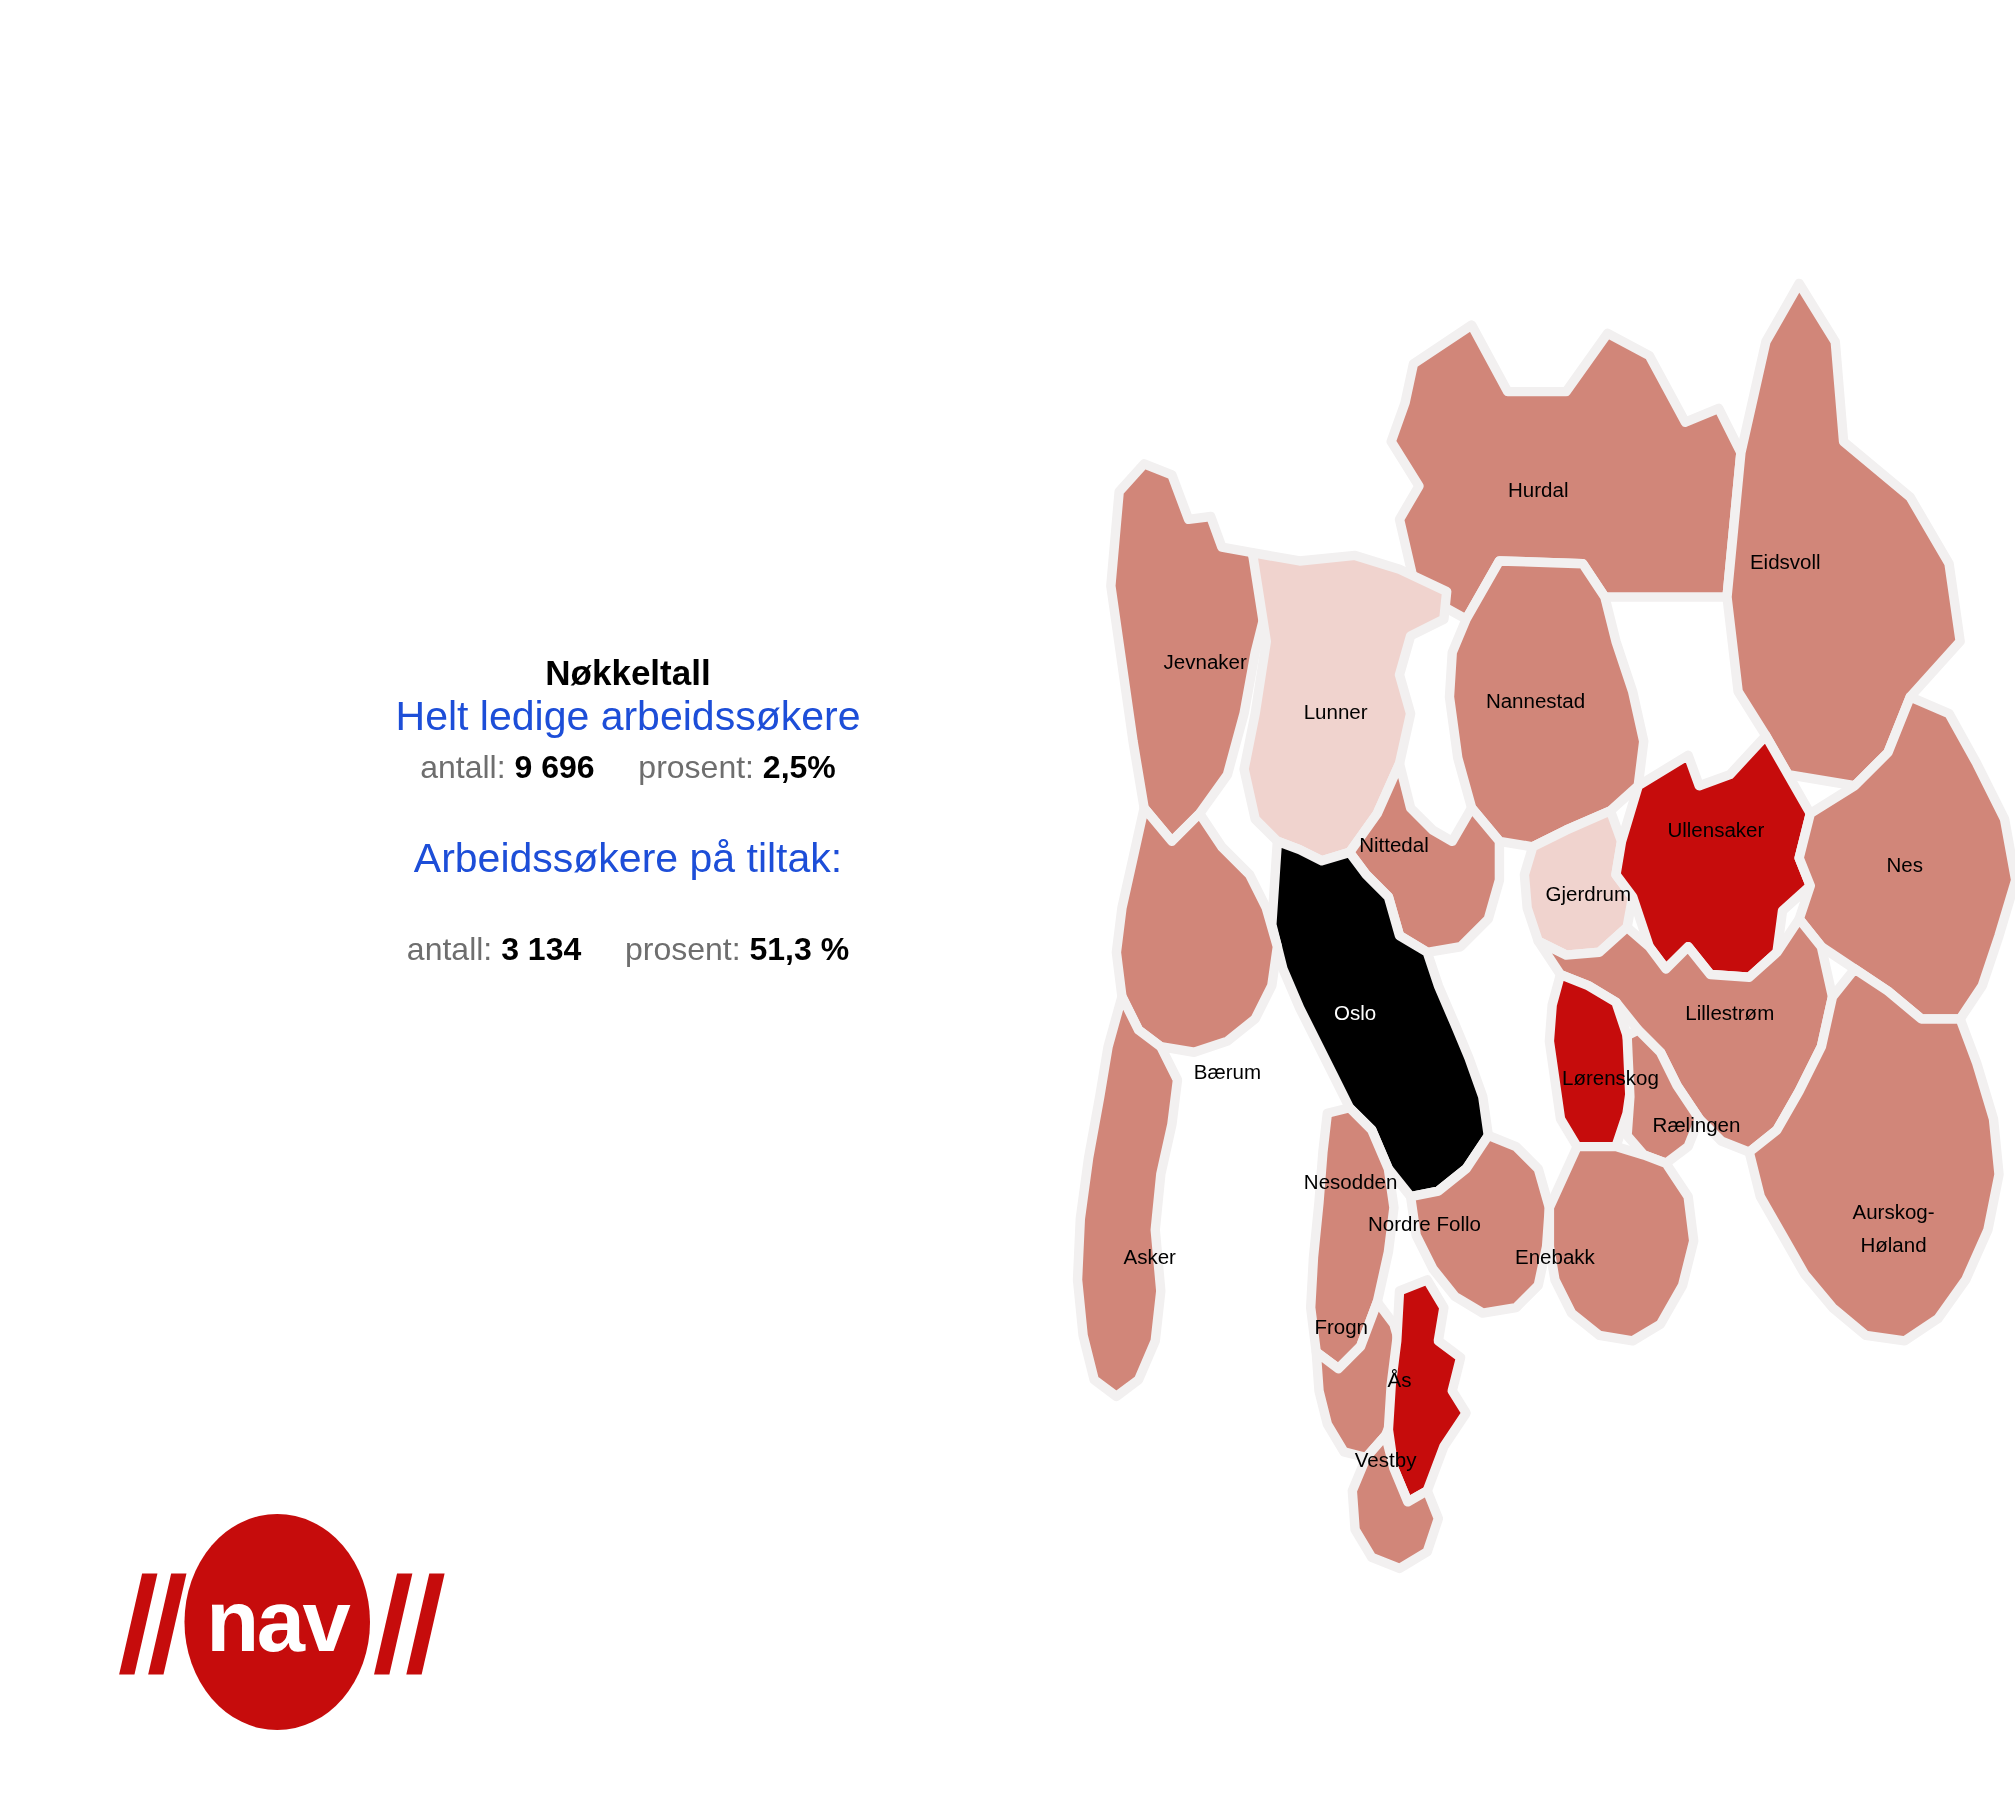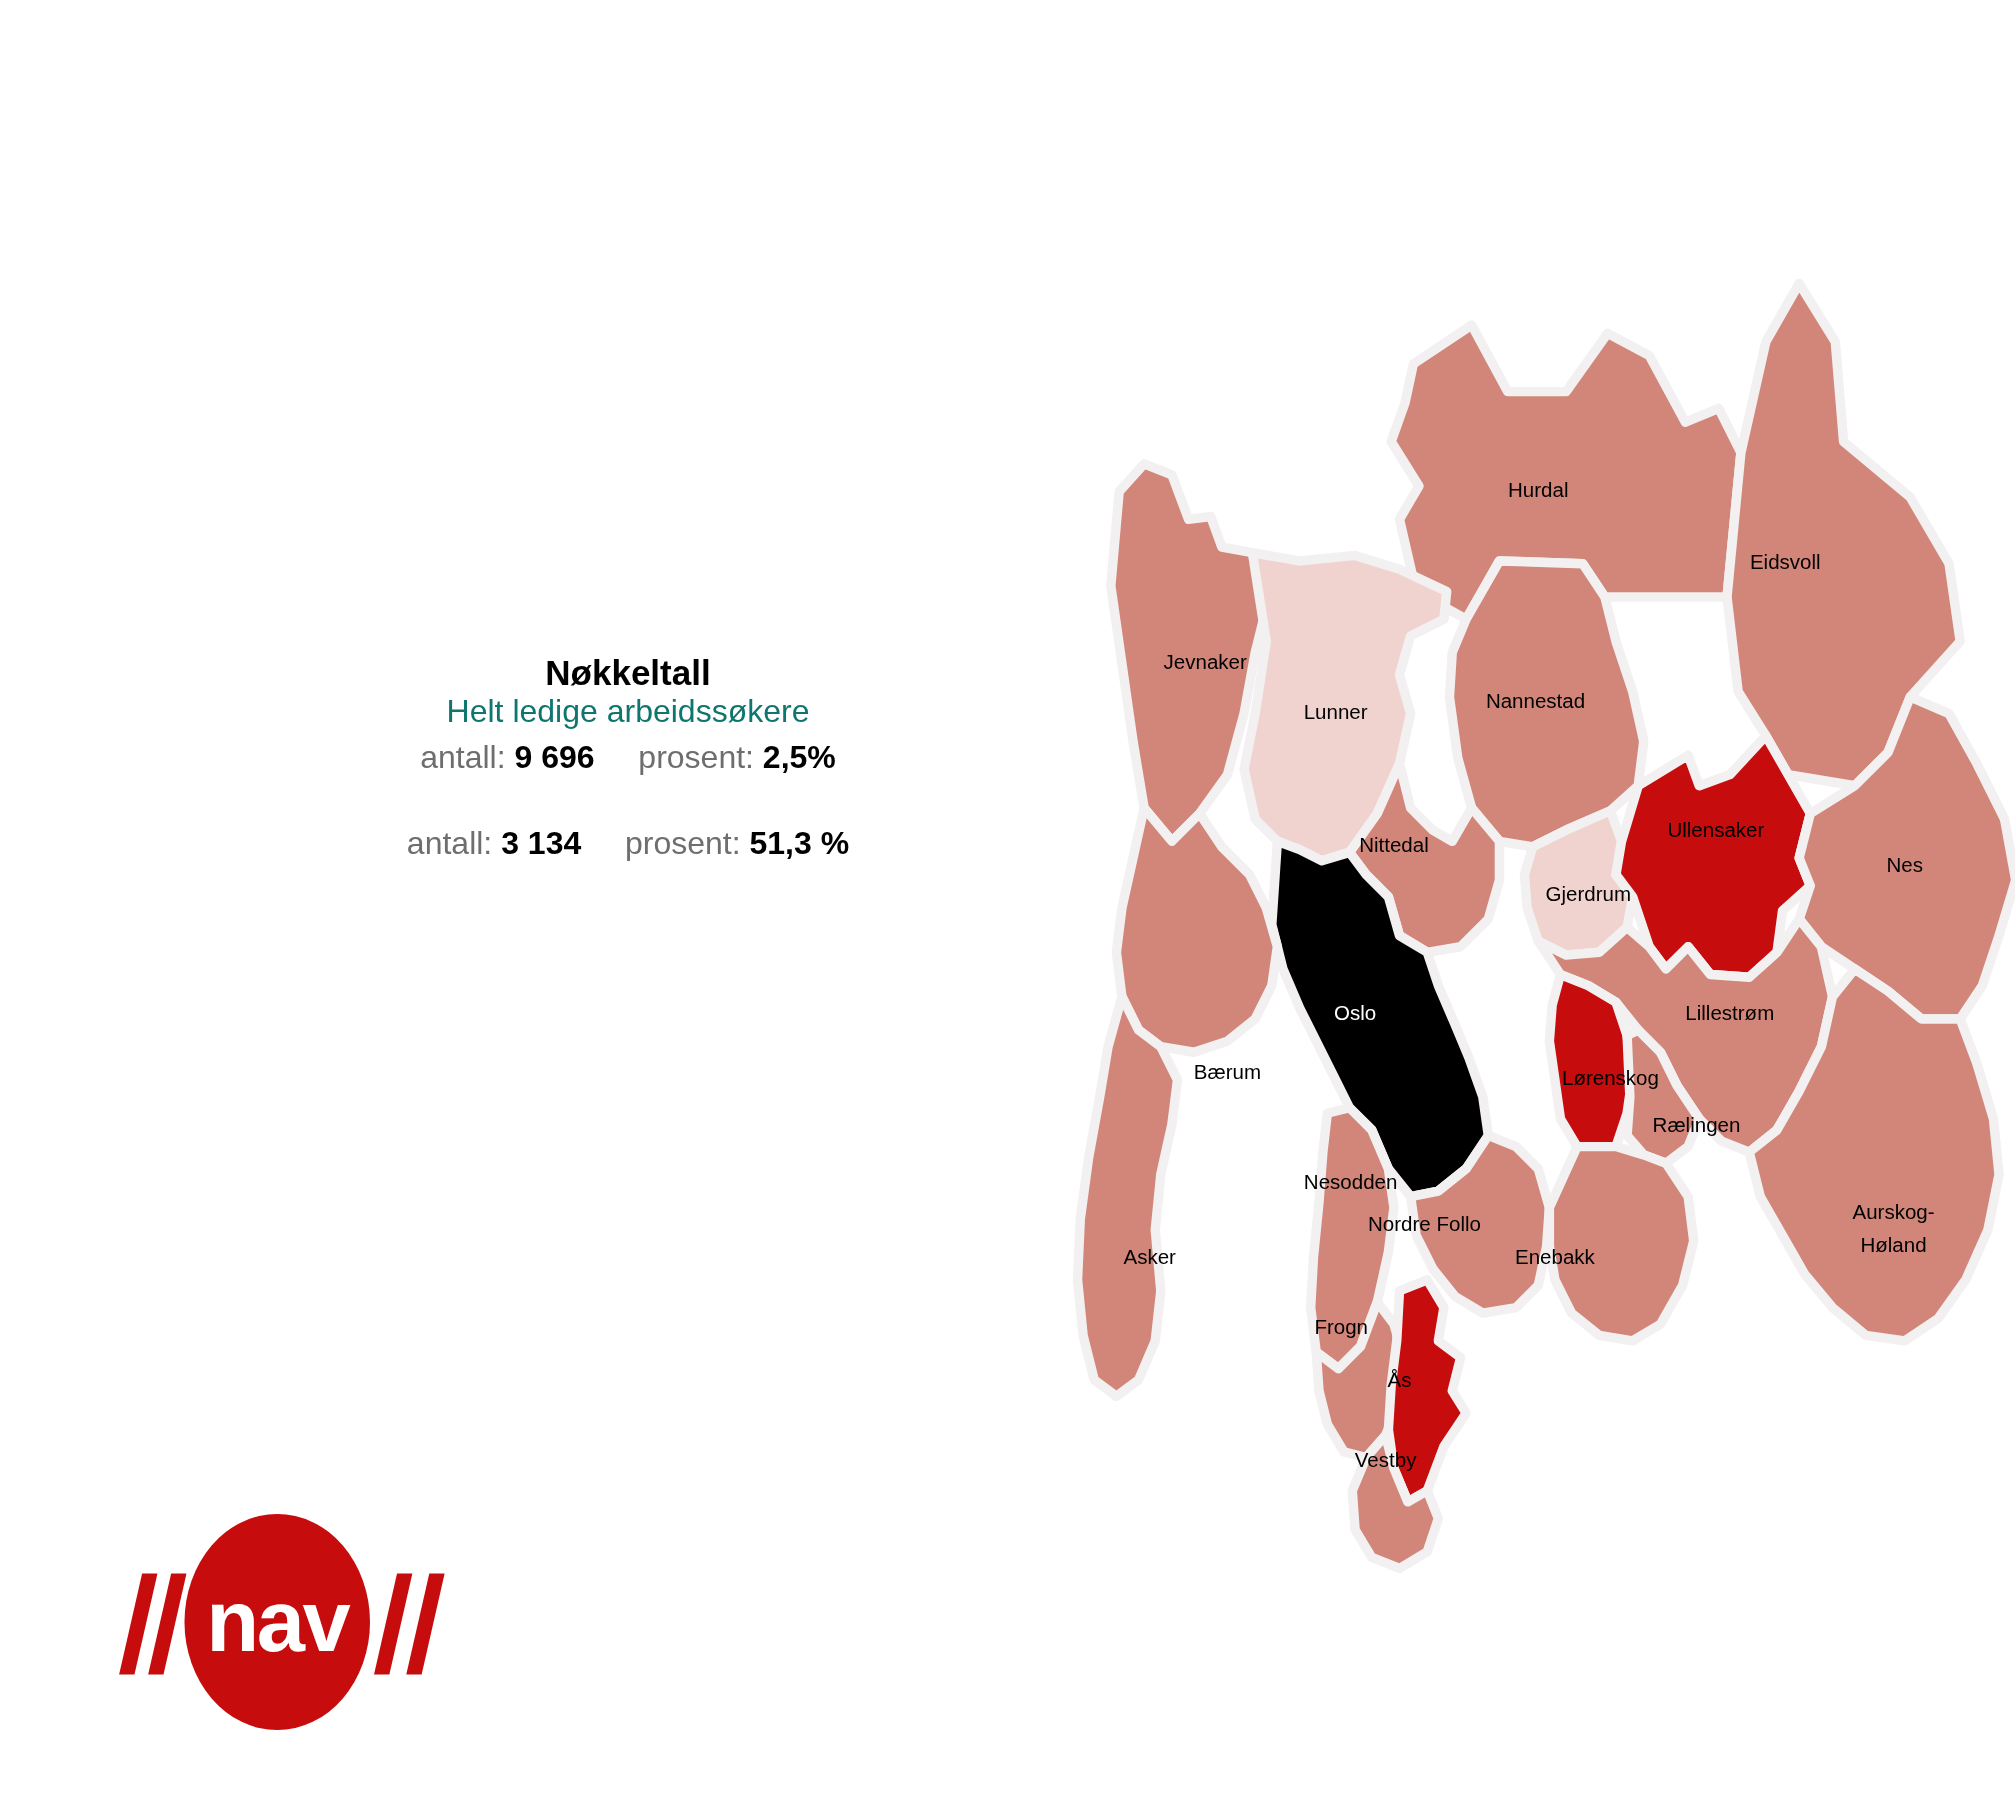--- a/index.html
+++ b/index.html
@@ -40,23 +40,23 @@
     width: 596px;
     text-align: center;
   }
   #kf-heading {
     font-size: 35px;
     font-weight: bold;
   }
   .kf-group { margin-bottom: 49px; }
   .kf-group:last-child { margin-bottom: 0; }
   .kf-label {
-    font-size: 32px;
+    font-size: 41px;
     font-weight: normal;
-    color: #0f766e;
+    color: #1d4ed8;
     margin-bottom: 8.9px;
     white-space: nowrap;
   }
   .kf-row {
     font-size: 32px;
     white-space: nowrap;
     display: block;
     text-align: center;
   }
   .kf-sub { color: #6e6e6e; }
@@ -104,20 +104,21 @@
     <div class="kf-row">
       <span class="kf-sub">antall:</span>
       <span class="kf-val">9 696</span>
       <span class="kf-gap"></span>
       <span class="kf-sub">prosent:</span>
       <span class="kf-val">2,5%</span>
     </div>
   </div>
 
   <div class="kf-group">
+    <div class="kf-label">Arbeidssøkere på tiltak:</div>
   </div>
 
   <div class="kf-group">
     <div class="kf-row">
       <span class="kf-sub">antall:</span>
       <span class="kf-val">3 134</span>
       <span class="kf-gap"></span>
       <span class="kf-sub">prosent:</span>
       <span class="kf-val">51,3 %</span>
     </div>

